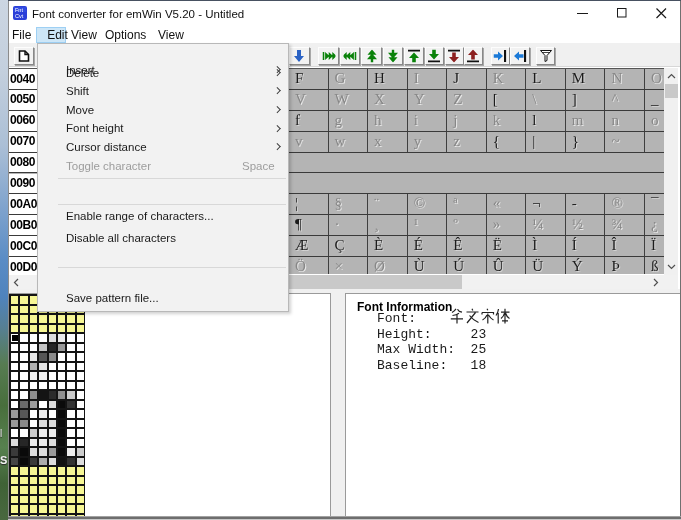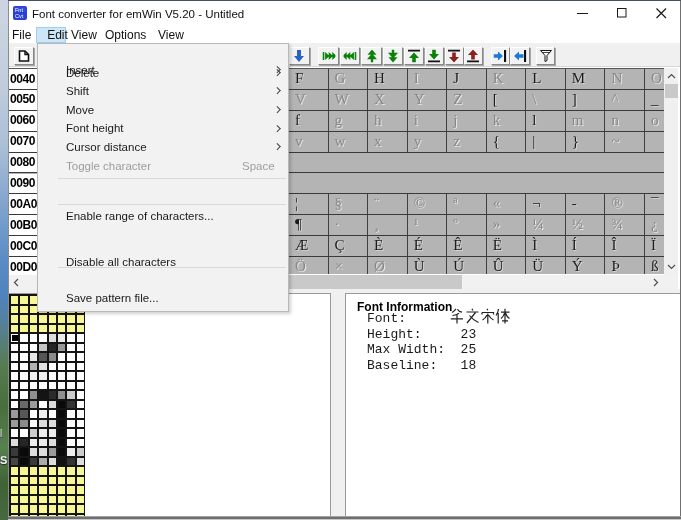--- a/index.html
+++ b/index.html
@@ -42,21 +42,21 @@
 .chev{position:absolute;color:#4d4d4d}
 
 #bottombg{left:9px;top:289px;width:671px;height:227px;background:#f0f0f0}
 #lpanel{left:9px;top:293px;width:322px;height:223px;background:#fff;border-top:1px solid #9a9a9a;border-right:1px solid #9a9a9a}
 #rpanel{left:345px;top:293px;width:335px;height:223px;background:#fff;border-top:1px solid #9a9a9a;border-left:1px solid #9a9a9a}
 #pxgrid{left:9px;top:294px;width:76.4px;height:222px;background:#141414;display:grid;grid-template-columns:repeat(8,7.4px);grid-auto-rows:7.5px;gap:2px;padding:2px;overflow:hidden}
 #pxgrid i{display:block}
 .cur{display:block;width:6.2px;height:6.4px;background:#000;margin:0.5px 0 0 0.5px}
 
 #fihead{left:357px;top:300px;font-size:12px;font-weight:bold;color:#000}
-.fi{position:absolute;left:367px;font-family:"Liberation Mono",monospace;font-size:13px;color:#1a1a1a;white-space:pre}
+.fi{position:absolute;left:377px;font-family:"Liberation Mono",monospace;font-size:13px;color:#1a1a1a;white-space:pre}
 
 #menu{left:37px;top:43px;width:252px;height:269px;background:#f2f2f2;border:1px solid #b8b8b8;box-shadow:2px 2px 3px rgba(0,0,0,0.18)}
 .mi{position:absolute;left:1px;width:250px;height:18.6px;font-size:11.5px;color:#1a1a1a;line-height:18.6px;padding-left:28px}
 .mi .sub{position:absolute;right:9px;top:6.2px;width:4.5px;height:4.5px;border-top:1.3px solid #3c3c3c;border-right:1.3px solid #3c3c3c;transform:rotate(45deg)}
 .mi.dis{color:#9d9d9d}
 .mi .sc{position:absolute;left:204px;color:#9d9d9d}
 .msep{position:absolute;left:21px;width:228px;height:1px;background:#d8d8d8}
 .mi.hl{background:#9ac9f0}
 </style></head>
 <body>
@@ -526,18 +526,18 @@
     <div class="mi " style="top:18px">Insert<span class="sub"></span></div>
     <div class="mi " style="top:20.6px">Delete<span class="sub"></span></div>
     <div class="mi " style="top:39.2px">Shift<span class="sub"></span></div>
     <div class="mi " style="top:57.8px">Move<span class="sub"></span></div>
     <div class="mi " style="top:76.4px">Font height<span class="sub"></span></div>
     <div class="mi dis" style="top:113.6px">Toggle character<span class="sc">Space</span></div>
     <div class="mi " style="top:95.0px">Cursor distance<span class="sub"></span></div>
     <div class="msep" style="top:135.2px"></div>
     <div class="msep" style="top:160.8px"></div>
     <div class="mi " style="top:164.3px">Enable range of characters...</div>
-    <div class="mi " style="top:210px">Disable all characters</div>
+    <div class="mi " style="top:186px">Disable all characters</div>
     <div class="msep" style="top:223.6px"></div>
     <div class="mi " style="top:245.7px">Save pattern file...</div>
   </div>
 <div class="abs" style="left:0px;top:454px;width:8px;font-size:11px;color:#f2f2f2;font-weight:bold;text-shadow:0 1px 1px #2a2a2a">S</div>
 <div class="abs" style="left:0px;top:428px;width:8px;font-size:10px;color:#e8e8e8;text-shadow:0 1px 1px #2a2a2a">l</div>
 
 </body></html>

